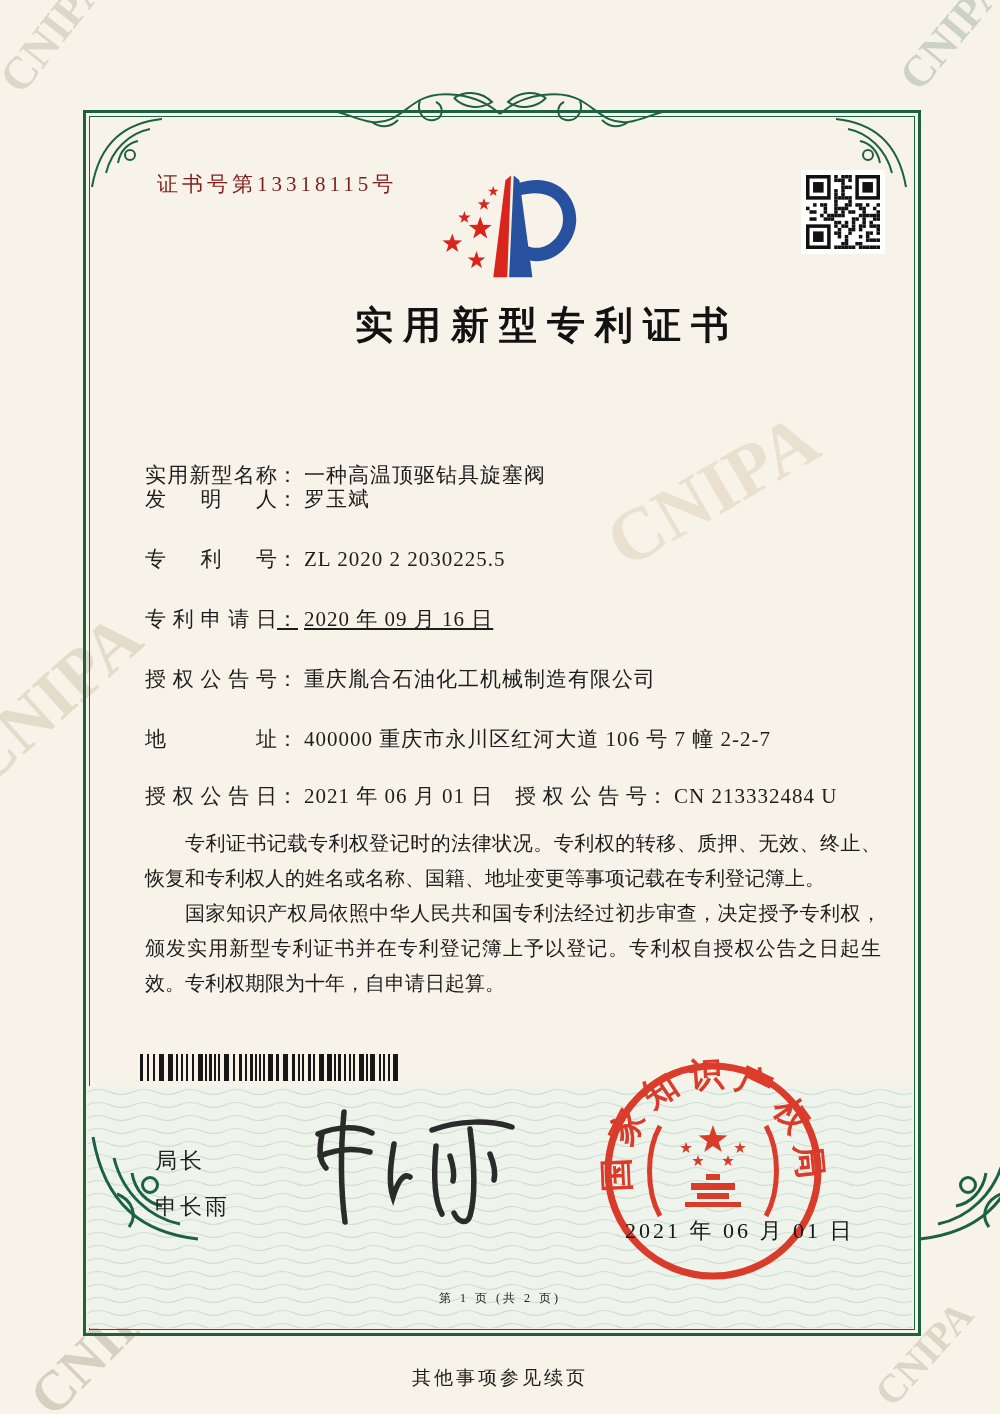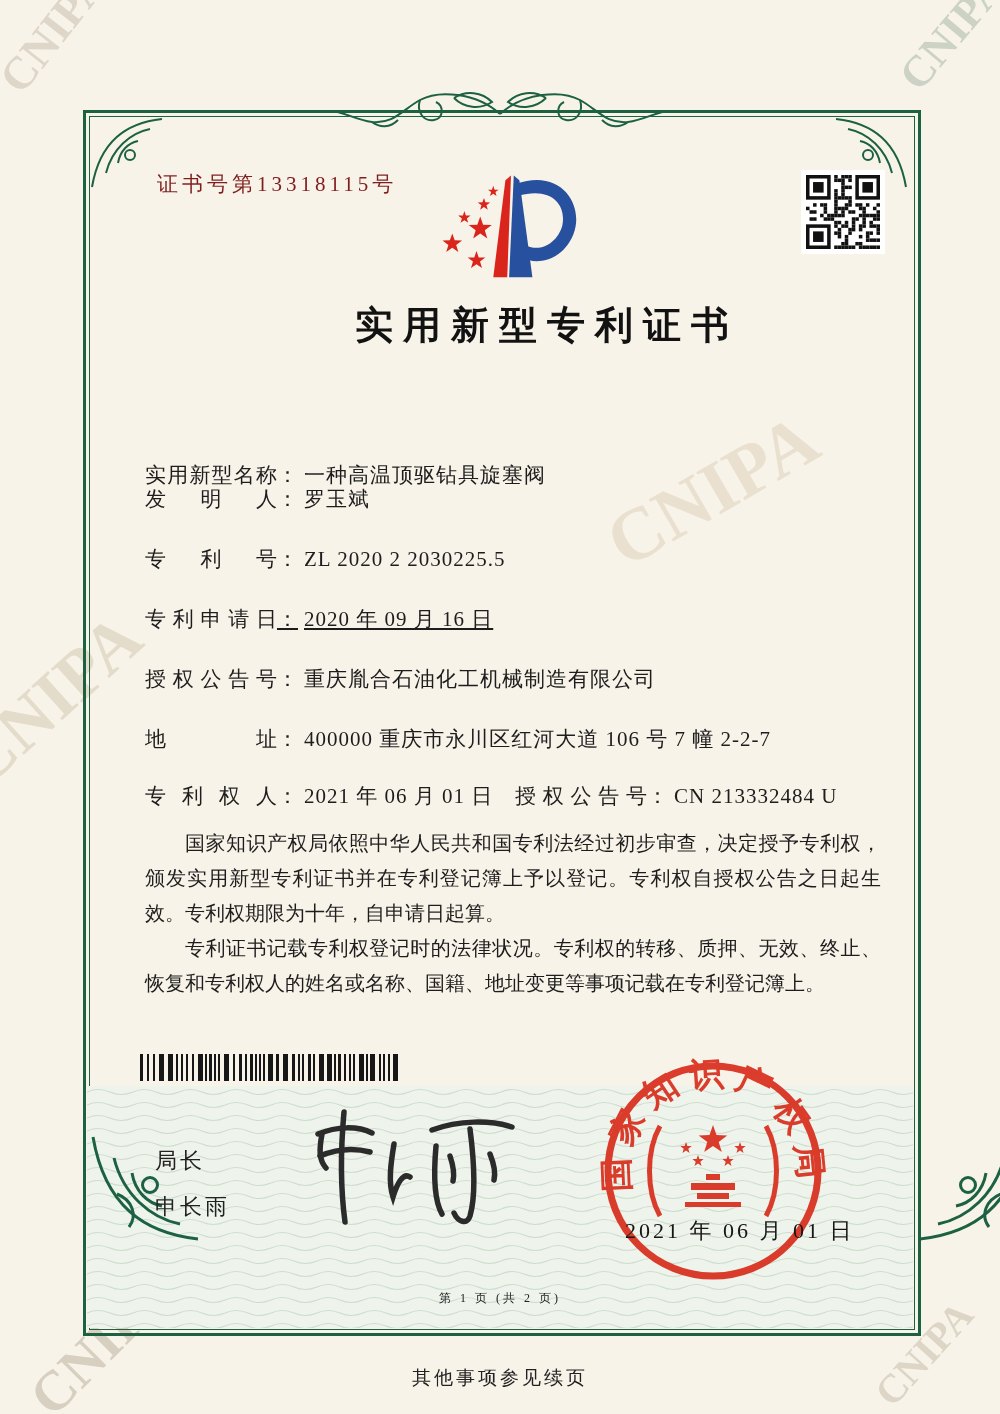--- a/index.html
+++ b/index.html
@@ -330,29 +330,29 @@
   <span class="flabel">专利申请日</span><span class="colon">：</span><span class="fvalue">2020 年 09 月 16 日</span>
 </div>
 <div class="field-row" style="top:665px;">
   <span class="flabel">授权公告号</span><span class="colon">：</span><span class="fvalue">重庆胤合石油化工机械制造有限公司</span>
 </div>
 <div class="field-row" style="top:725px;">
   <span class="flabel">地址</span><span class="colon">：</span><span class="fvalue">400000  重庆市永川区红河大道 106 号 7 幢 2-2-7</span>
 </div>
 
 <div class="field-row" style="top:782px;">
-  <span class="flabel">专利权人</span><span class="colon">：</span><span class="fvalue">2021 年 06 月 01 日</span>
+  <span class="flabel">授权公告日</span><span class="colon">：</span><span class="fvalue">2021 年 06 月 01 日</span>
   <span class="grant-col2">
     <span class="flabel">授权公告号</span><span class="colon">：</span><span class="fvalue">CN 213332484 U</span>
   </span>
 </div>
 
 <div class="paras">
+  <p>专利证书记载专利权登记时的法律状况。专利权的转移、质押、无效、终止、恢复和专利权人的姓名或名称、国籍、地址变更等事项记载在专利登记簿上。</p>
   <p>国家知识产权局依照中华人民共和国专利法经过初步审查，决定授予专利权，颁发实用新型专利证书并在专利登记簿上予以登记。专利权自授权公告之日起生效。专利权期限为十年，自申请日起算。</p>
-  <p>专利证书记载专利权登记时的法律状况。专利权的转移、质押、无效、终止、恢复和专利权人的姓名或名称、国籍、地址变更等事项记载在专利登记簿上。</p>
 </div>
 
 <div class="barcode">
   <svg id="bar-svg" width="263" height="27">
       <rect x="0" y="0" width="3" height="27" fill="#171717"></rect>
       <rect x="7" y="0" width="2" height="27" fill="#171717"></rect>
       <rect x="13" y="0" width="2" height="27" fill="#171717"></rect>
       <rect x="19" y="0" width="5" height="27" fill="#171717"></rect>
       <rect x="28" y="0" width="5" height="27" fill="#171717"></rect>
       <rect x="36" y="0" width="2" height="27" fill="#171717"></rect>

